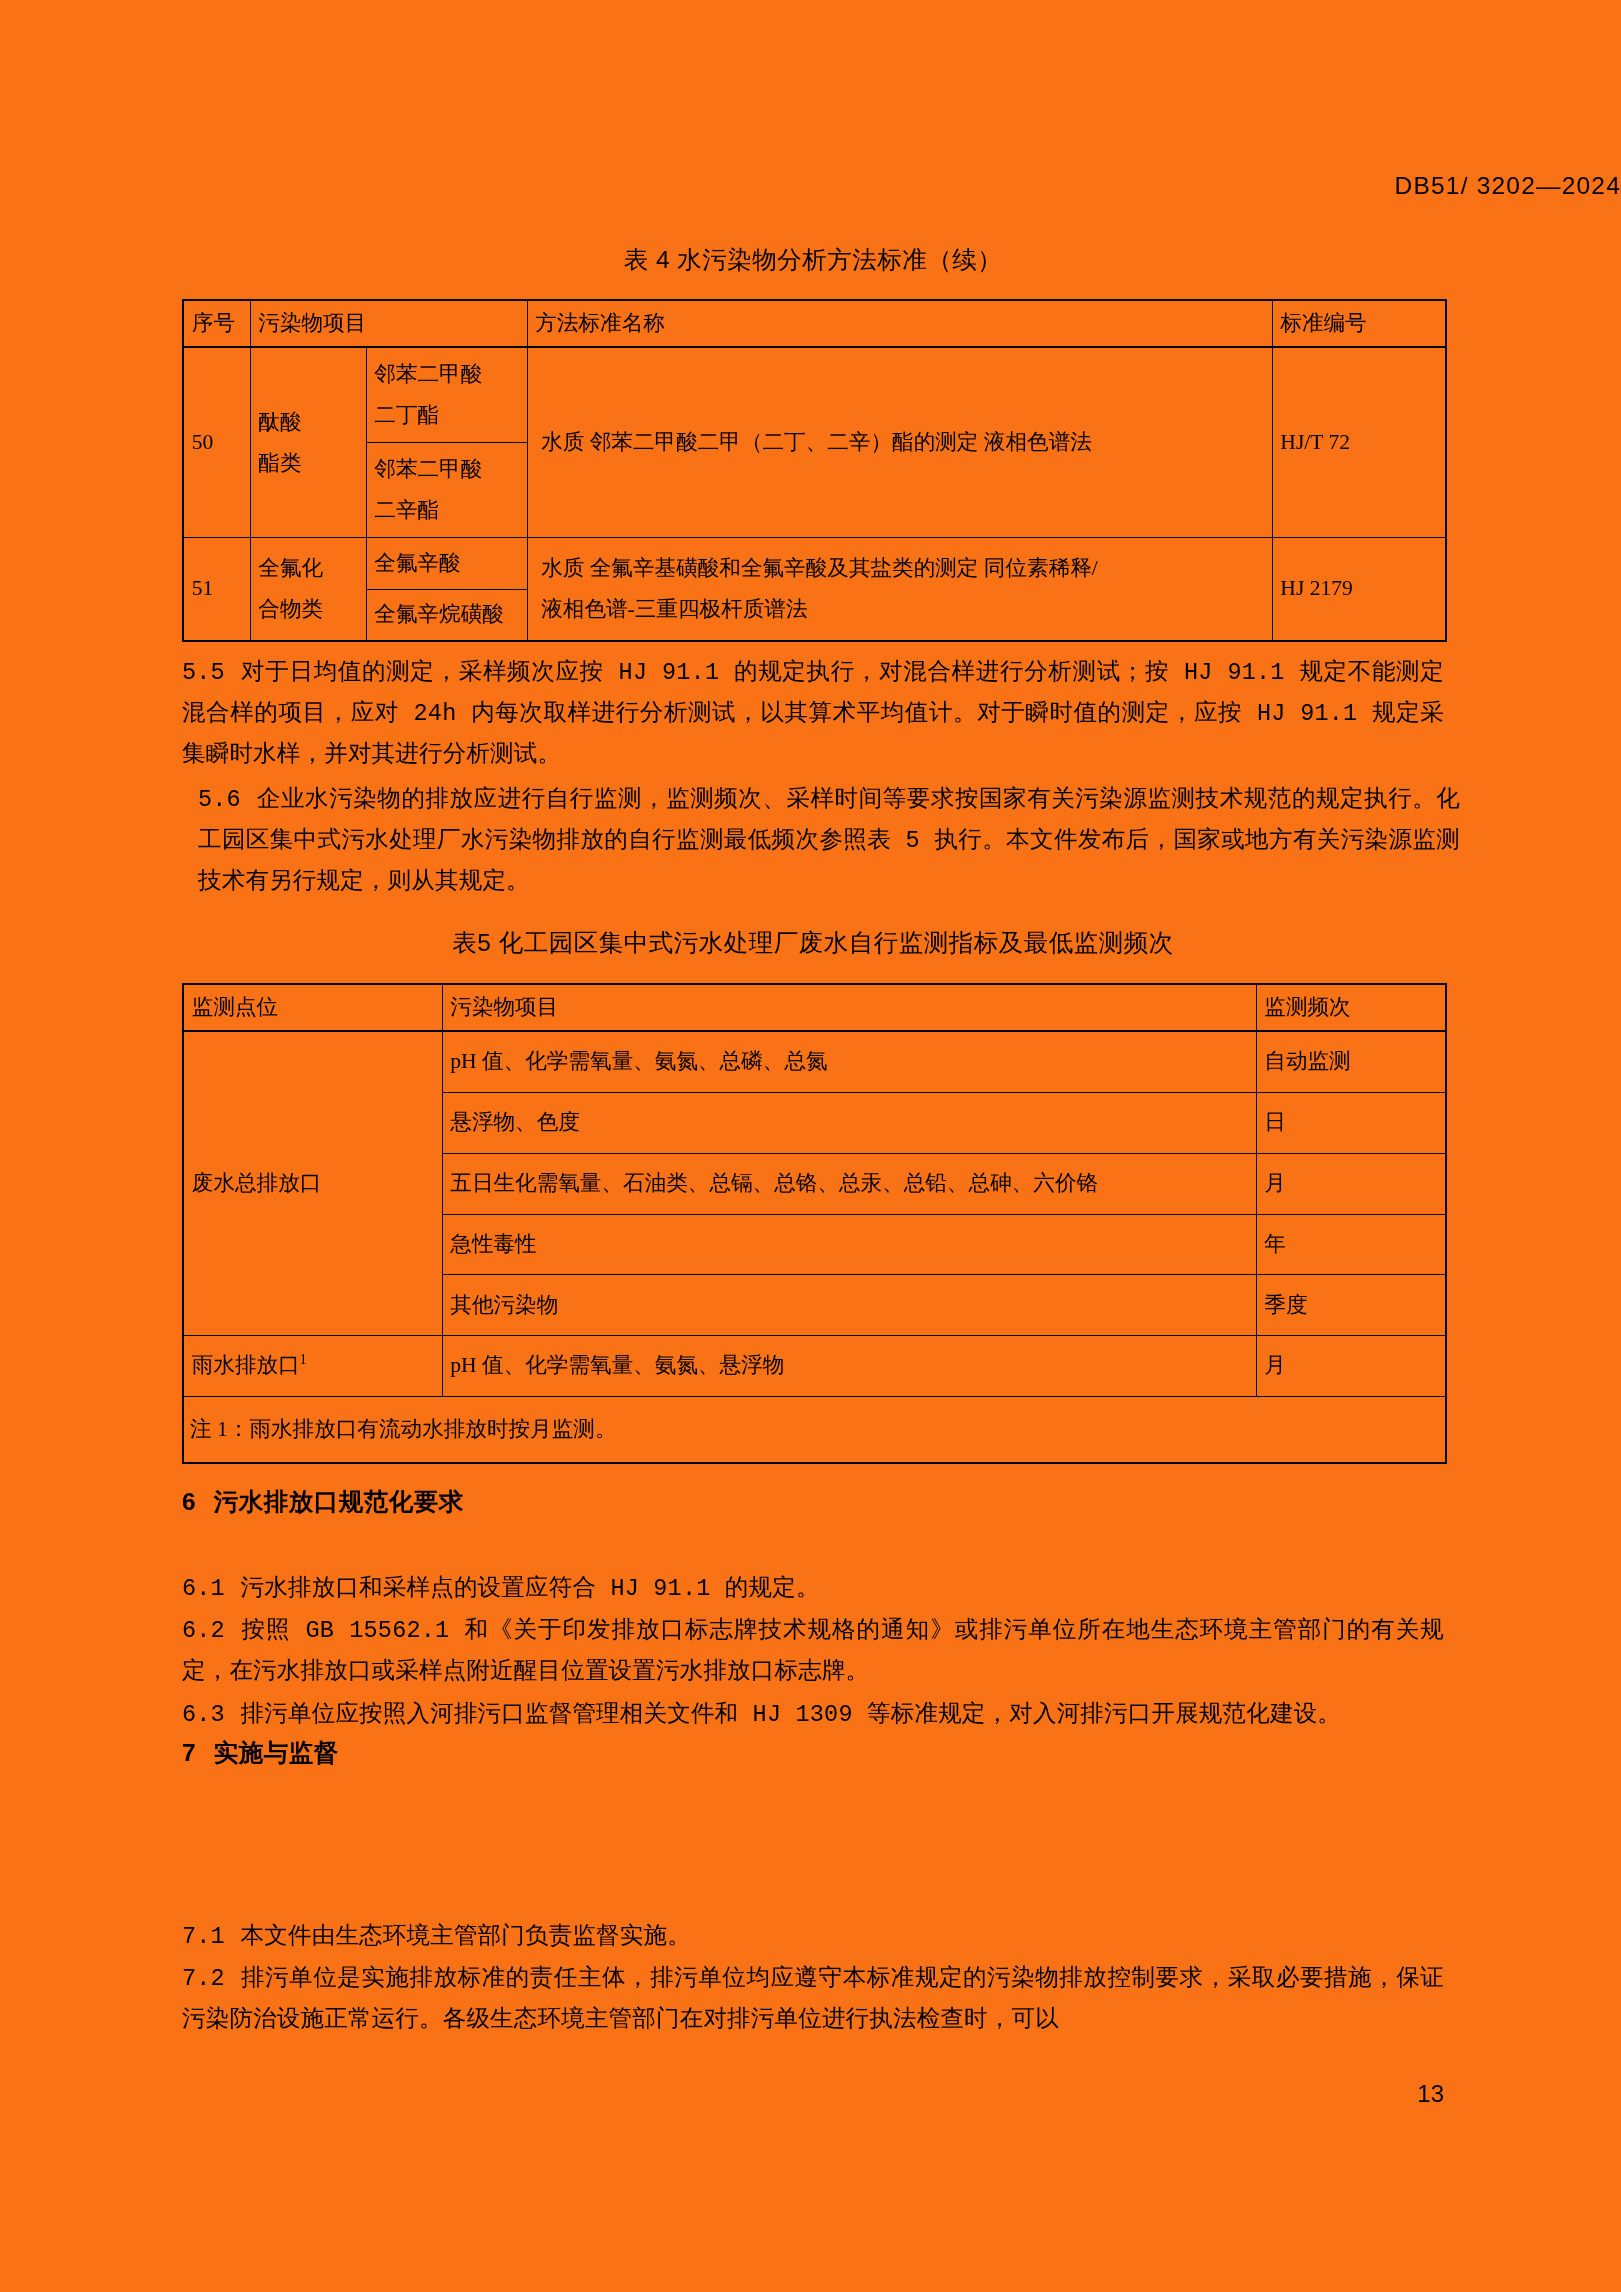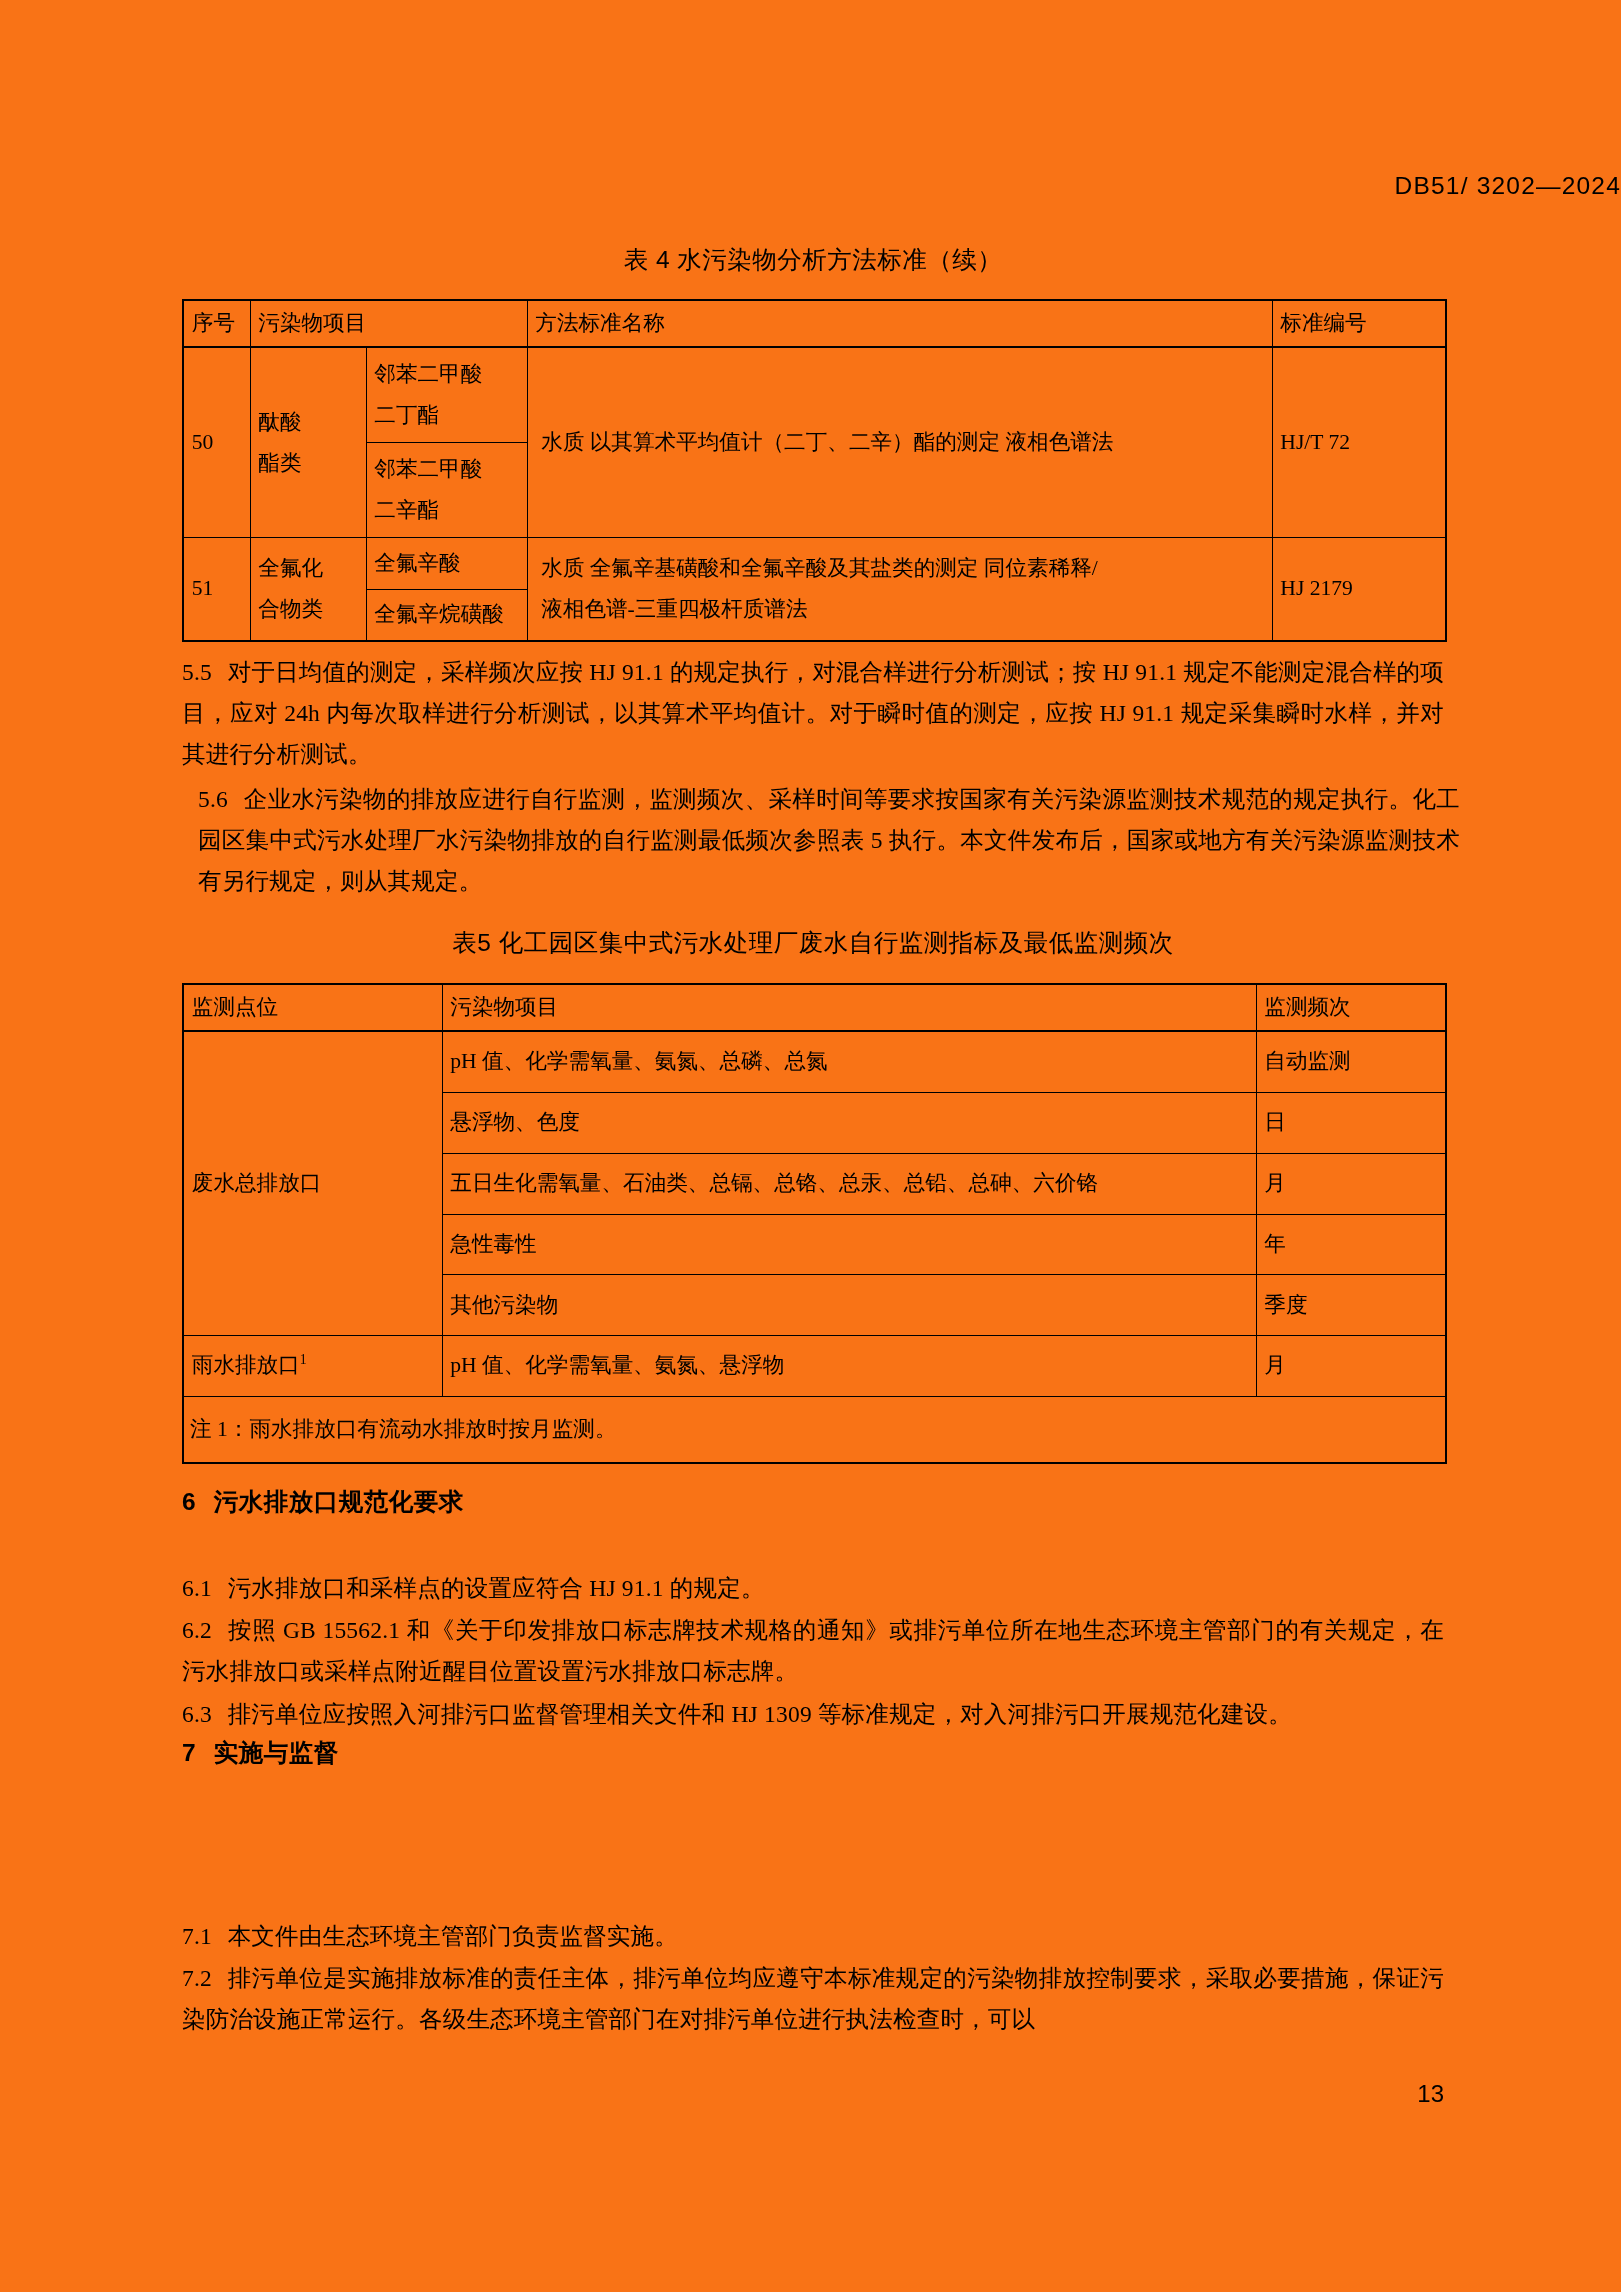--- a/index.html
+++ b/index.html
@@ -94,21 +94,21 @@
   #table5 td { height: 48px; }
   #table5 td.note-cell {
     text-align: left;
     padding-left: 6px;
     height: 53px;
   }
   sup.note-mark { font-size: 13.7px; vertical-align: super; }
 
   
   .para {
-    font-family: Liberation Serif, serif;
+    font-family: Liberation Mono, monospace;
     font-size: 23.5px;
     line-height: 41px;
     color: #000;
     text-align: justify;
     text-justify: inter-ideograph;
     letter-spacing: 0.2px;
   }
   .para .num { margin-right: 15.7px; }
 
   .sec-heading {
@@ -175,21 +175,21 @@
           <tr>
             <td class="outer-l" rowspan="2">50</td>
             <td rowspan="2" class="tall">
               <span>酞酸</span><br>
               <span>酯类</span>
             </td>
             <td class="tall">
               <span>邻苯二甲酸</span><br>
               <span>二丁酯</span>
             </td>
-            <td rowspan="2" class="meth-cell">水质  以其算术平均值计（二丁、二辛）酯的测定  液相色谱法</td>
+            <td rowspan="2" class="meth-cell">水质  邻苯二甲酸二甲（二丁、二辛）酯的测定  液相色谱法</td>
             <td rowspan="2" class="outer-r">HJ/T 72</td>
           </tr>
           <tr>
             <td class="tall">
               <span>邻苯二甲酸</span><br>
               <span>二辛酯</span>
             </td>
           </tr>
           <tr>
             <td class="outer-l thick-bottom" rowspan="2">51</td>

